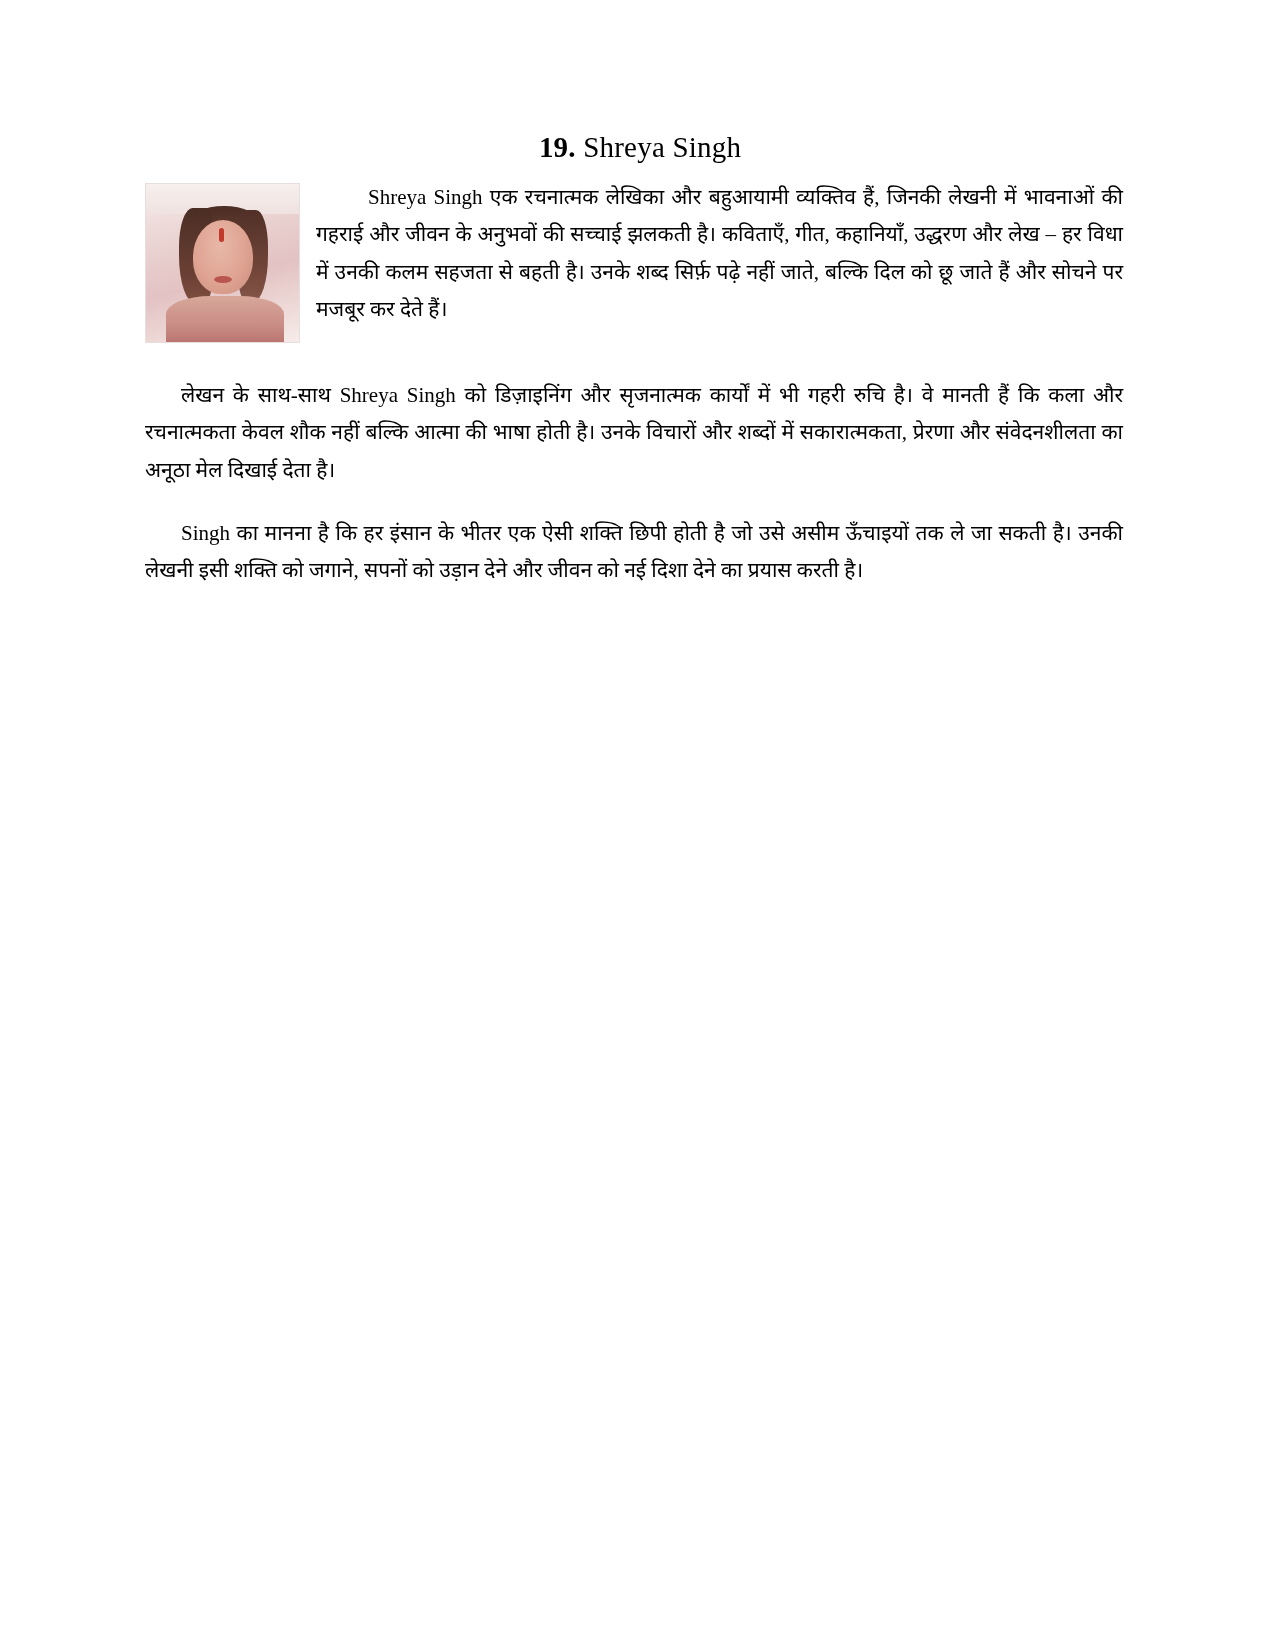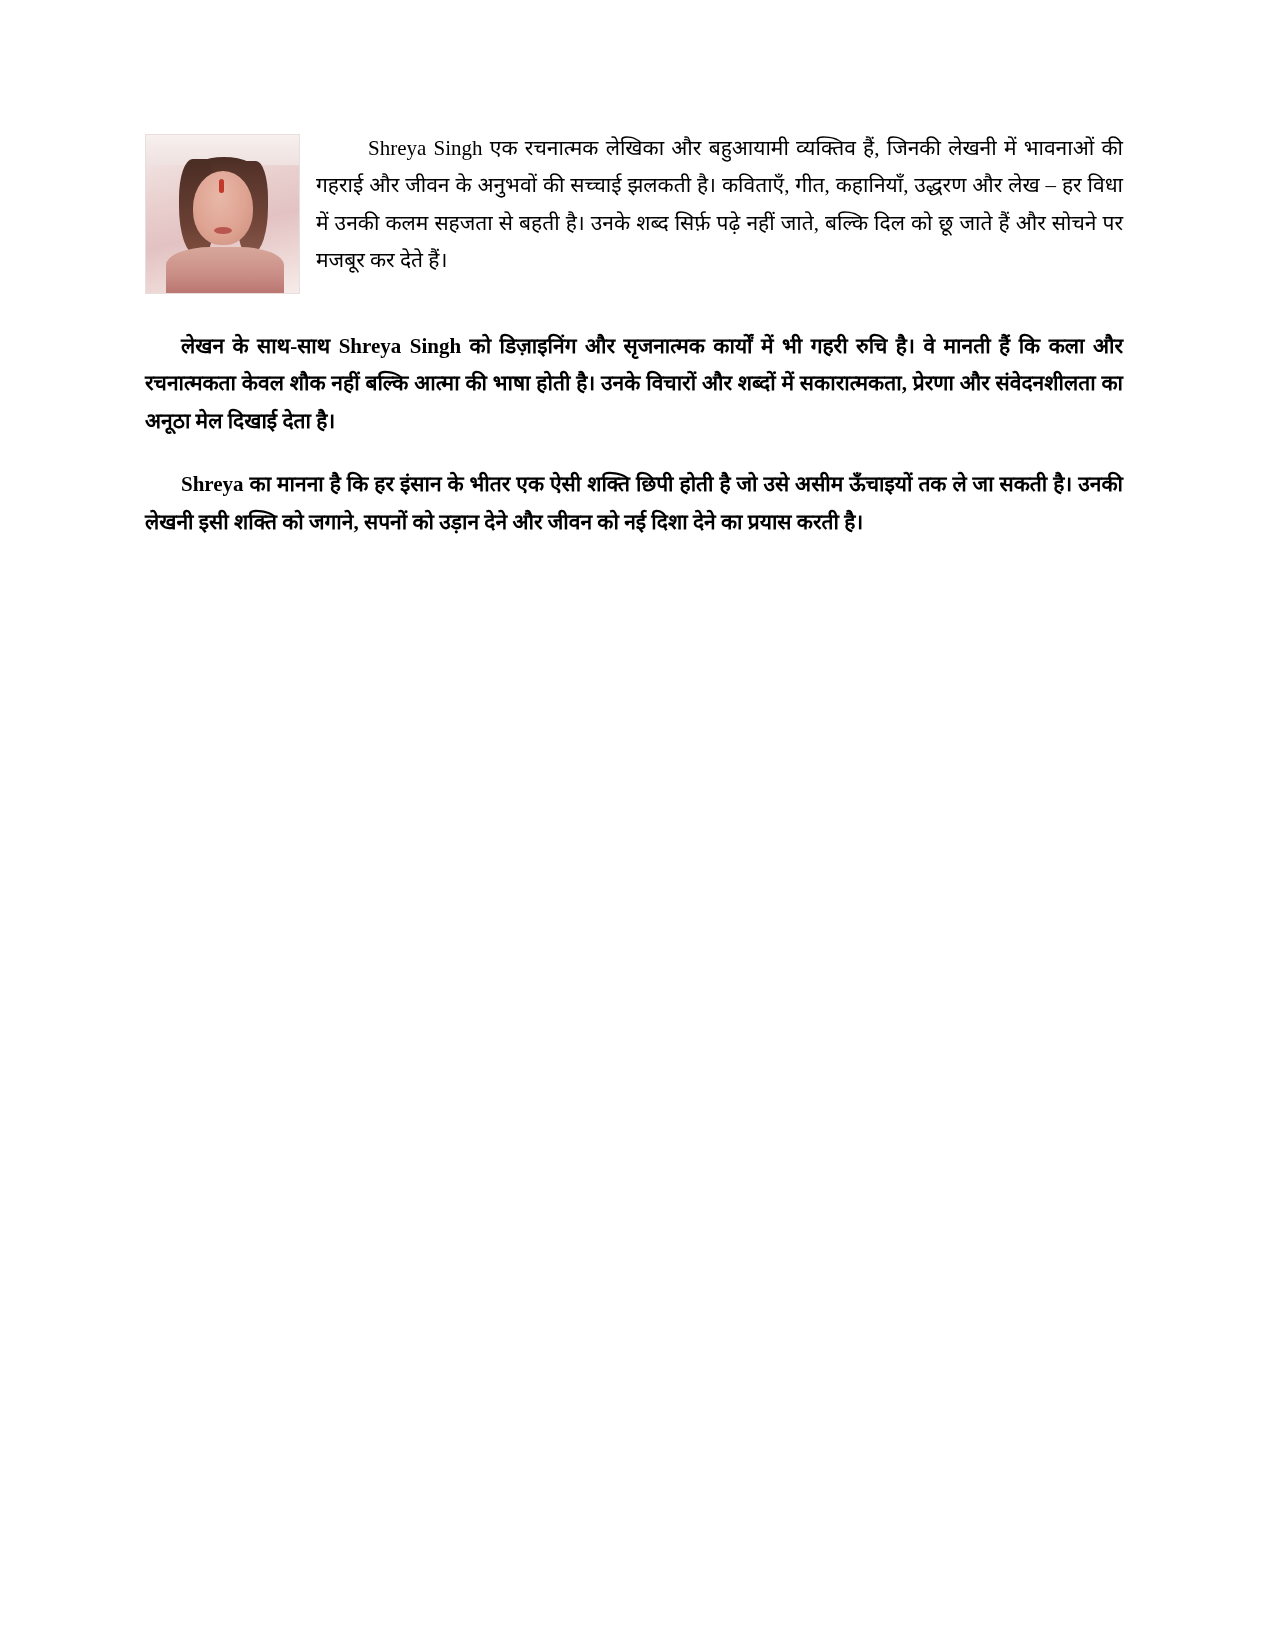--- a/index.html
+++ b/index.html
@@ -129,21 +129,20 @@
     font-size: 21px;
     line-height: 1.78;
     text-align: justify;
     text-justify: inter-word;
   }
   p.first {
     text-indent: 52px;
   }
   p.indent {
     text-indent: 36px;
-    font-weight: bold;
   }
   p.last {
     margin-bottom: 0;
   }
   .para-block {
     margin-top: 26px;
   }
   .clearfix::after {
     content: "";
     display: block;
@@ -152,38 +151,42 @@
   .latin {
     font-family: "Liberation Serif", "DejaVu Serif", serif;
   }
 </style>
 </head>
 <body>
 
 <div class="page">
   <div class="content">
 
+    <h1 class="doc-title">
+      <span class="num">19.</span>
+      <span class="name latin">Shreya Singh</span>
+    </h1>
 
     <div class="clearfix">
       <div class="portrait">
         <div class="window"></div>
         <div class="hair-top"></div>
         <div class="hair-left"></div>
         <div class="hair-right"></div>
         <div class="head"></div>
         <div class="bindi"></div>
         <div class="lips"></div>
         <div class="body"></div>
       </div>
       <p class="first">Shreya Singh एक रचनात्मक लेखिका और बहुआयामी व्यक्तिव हैं, जिनकी लेखनी में भावनाओं की गहराई और जीवन के अनुभवों की सच्चाई झलकती है। कविताएँ, गीत, कहानियाँ, उद्धरण और लेख – हर विधा में उनकी कलम सहजता से बहती है। उनके शब्द सिर्फ़ पढ़े नहीं जाते, बल्कि दिल को छू जाते हैं और सोचने पर मजबूर कर देते हैं।</p>
     </div>
 
     <div class="para-block">
       <p class="indent">लेखन के साथ-साथ Shreya Singh को डिज़ाइनिंग और सृजनात्मक कार्यों में भी गहरी रुचि है। वे मानती हैं कि कला और रचनात्मकता केवल शौक नहीं बल्कि आत्मा की भाषा होती है। उनके विचारों और शब्दों में सकारात्मकता, प्रेरणा और संवेदनशीलता का अनूठा मेल दिखाई देता है।</p>
     </div>
 
     <div class="para-block">
-      <p class="indent">Shreya का मानना है कि हर इंसान के भीतर एक ऐसी शक्ति छिपी होती है जो उसे असीम ऊँचाइयों तक ले जा सकती है। उनकी लेखनी इसी शक्ति को जगाने, सपनों को उड़ान देने और जीवन को नई दिशा देने का प्रयास करती है।</p>
+      <p class="indent">Singh का मानना है कि हर इंसान के भीतर एक ऐसी शक्ति छिपी होती है जो उसे असीम ऊँचाइयों तक ले जा सकती है। उनकी लेखनी इसी शक्ति को जगाने, सपनों को उड़ान देने और जीवन को नई दिशा देने का प्रयास करती है।</p>
     </div>
 
 
   </div>
 </div>
 
 </body></html>

